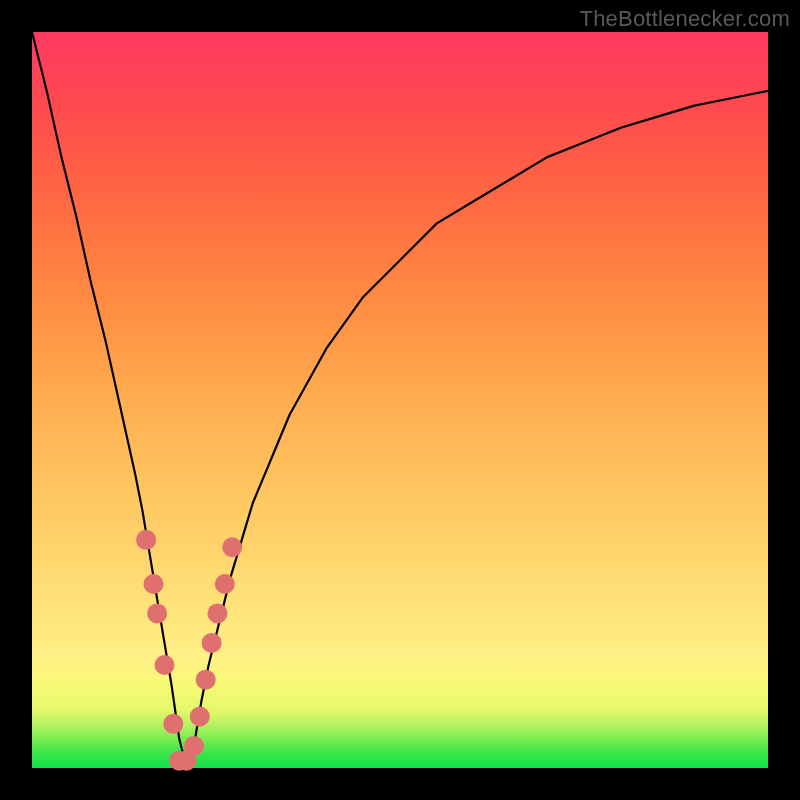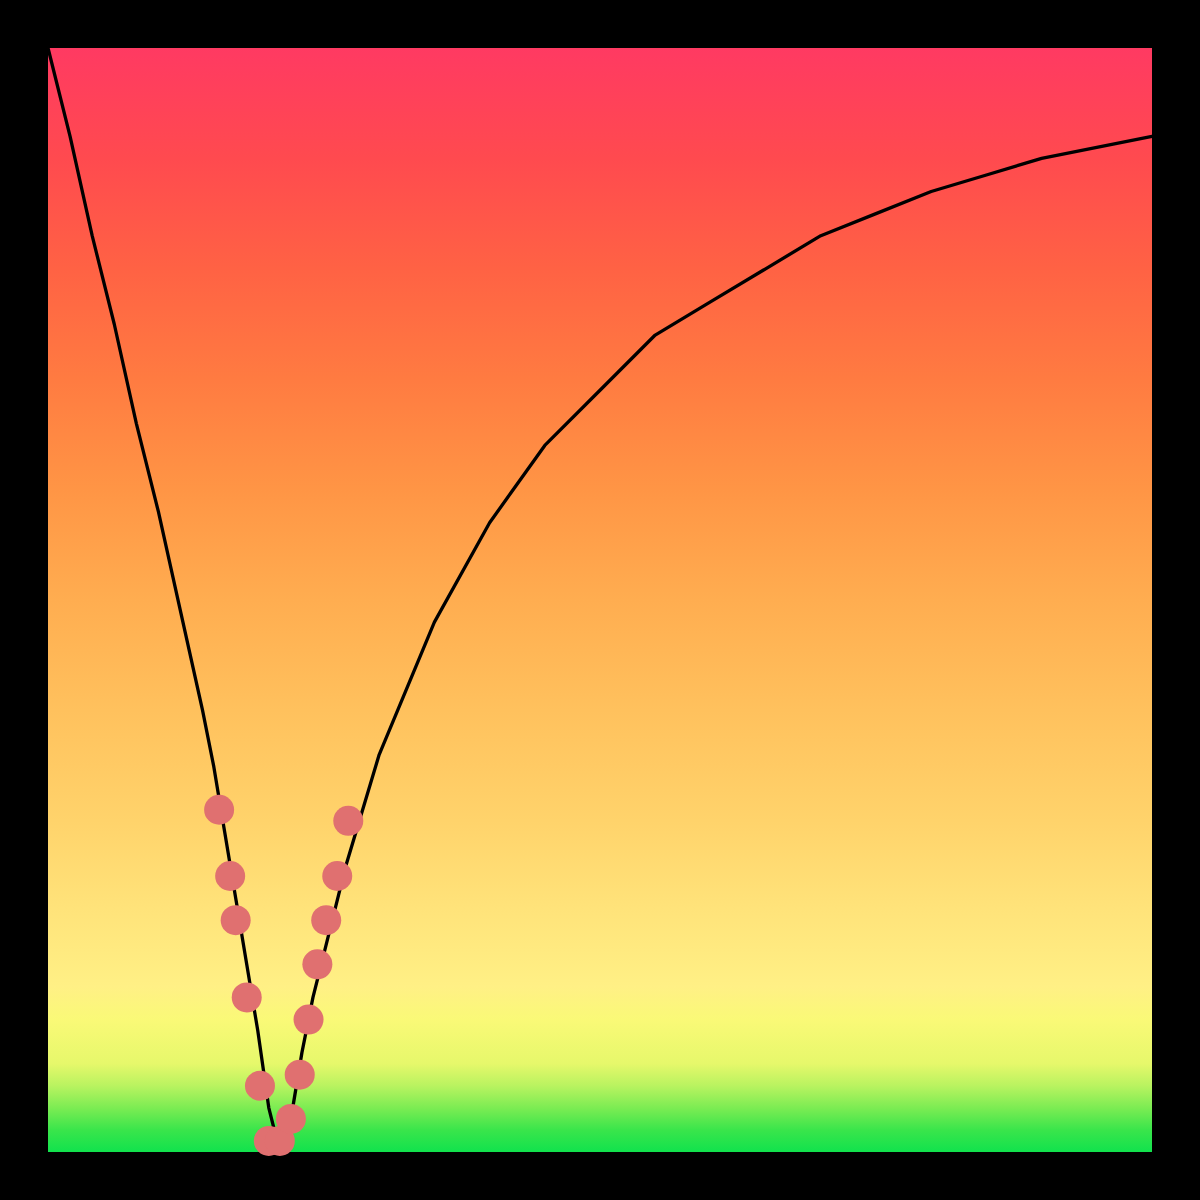--- a/index.html
+++ b/index.html
@@ -83,13 +83,14 @@
           <circle cx="167.81" cy="684.48" r="10" fill="#e07070"></circle>
           <circle cx="173.70" cy="647.68" r="10" fill="#e07070"></circle>
           <circle cx="179.58" cy="610.88" r="10" fill="#e07070"></circle>
           <circle cx="185.47" cy="581.44" r="10" fill="#e07070"></circle>
           <circle cx="192.83" cy="552.00" r="10" fill="#e07070"></circle>
           <circle cx="200.19" cy="515.20" r="10" fill="#e07070"></circle>
         </g>
     </svg>
   </div>
 
+  <div class="watermark">TheBottlenecker.com</div>
 </div>
 
 </body></html>

